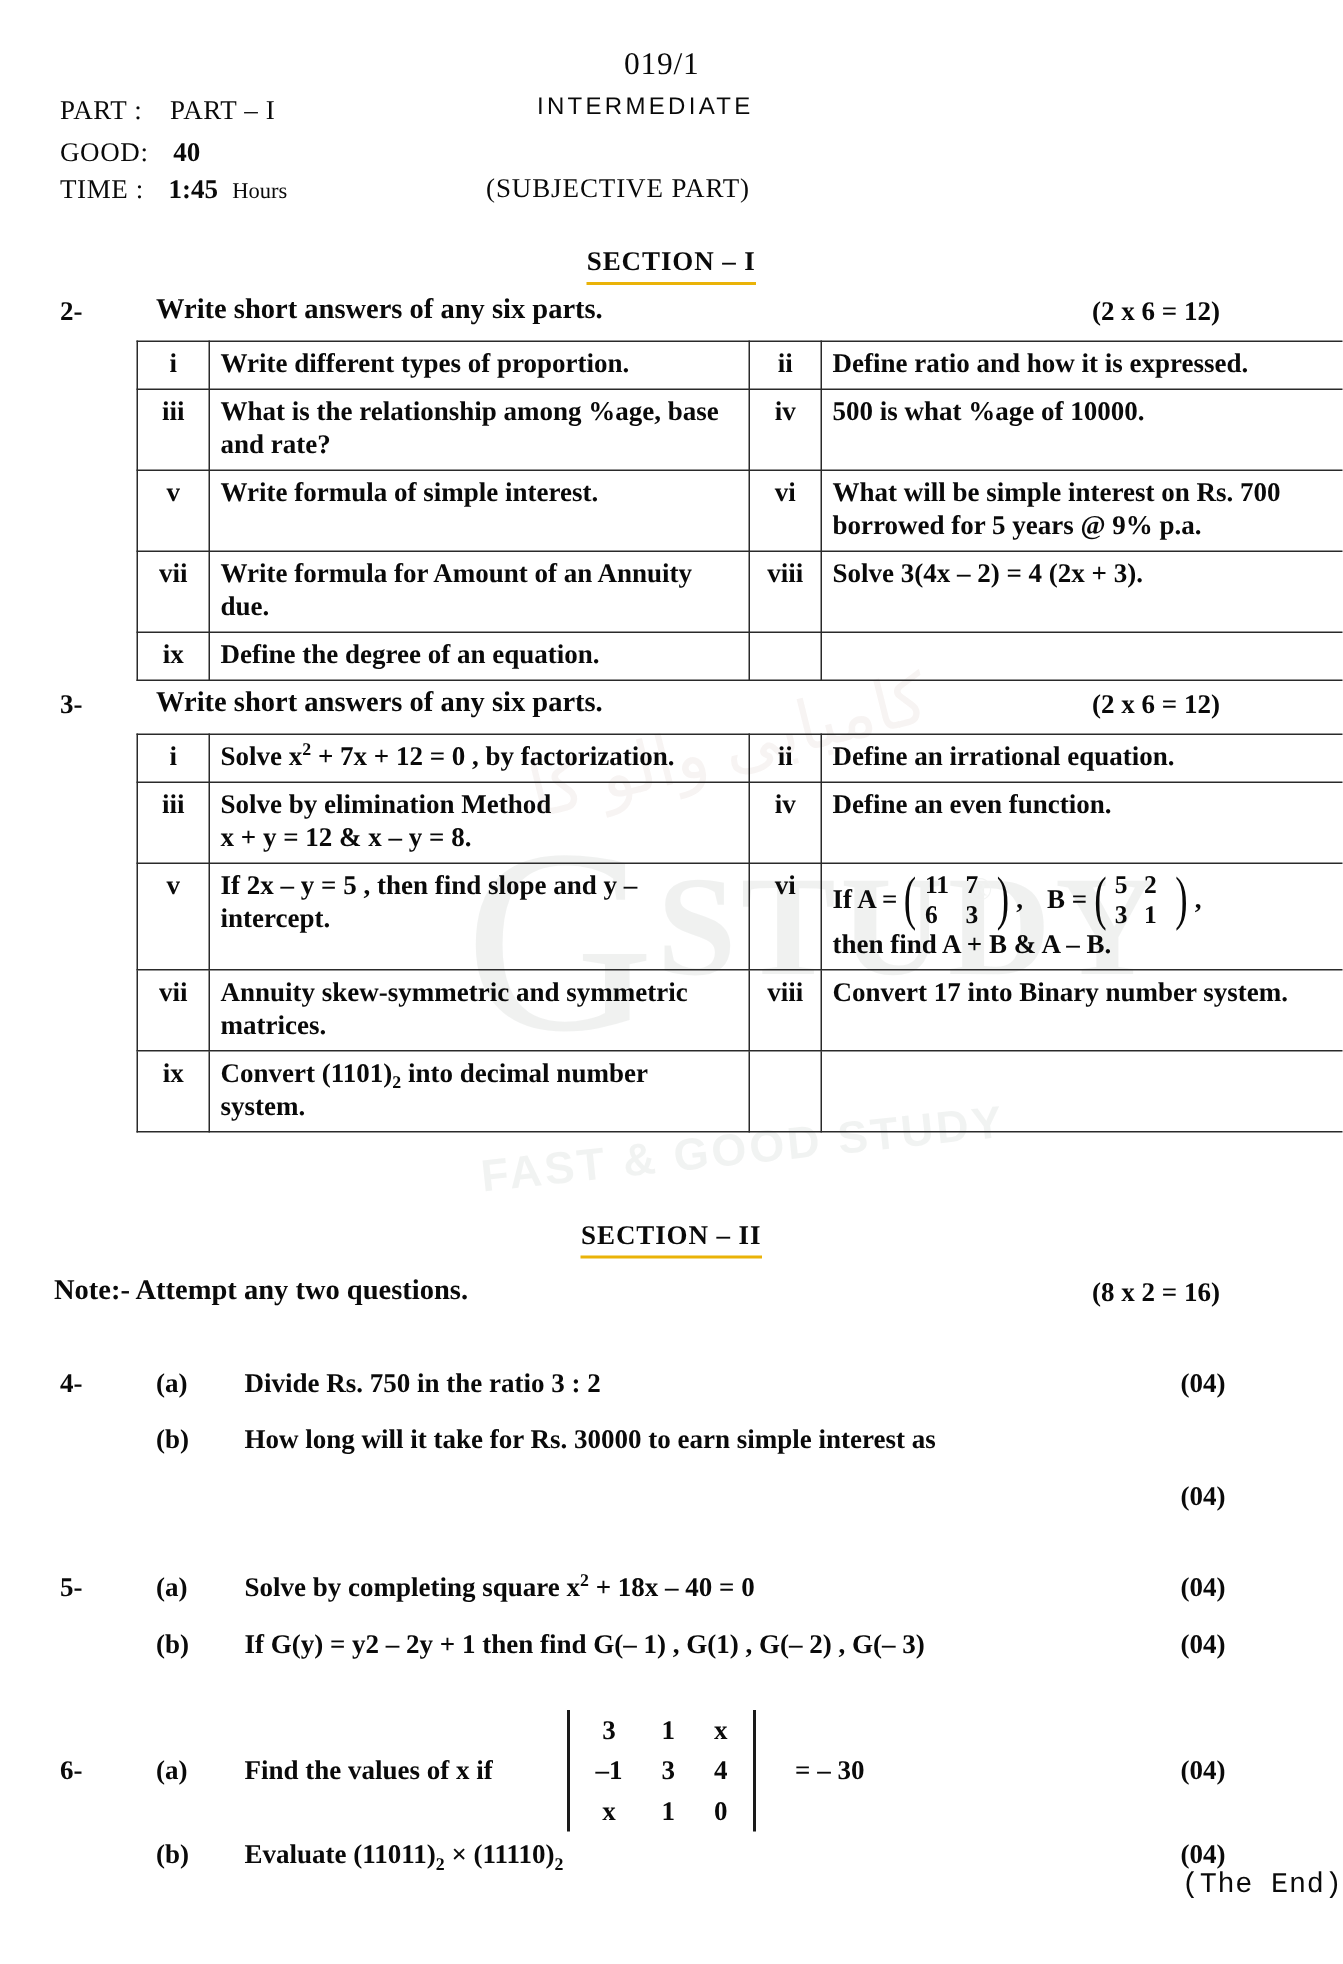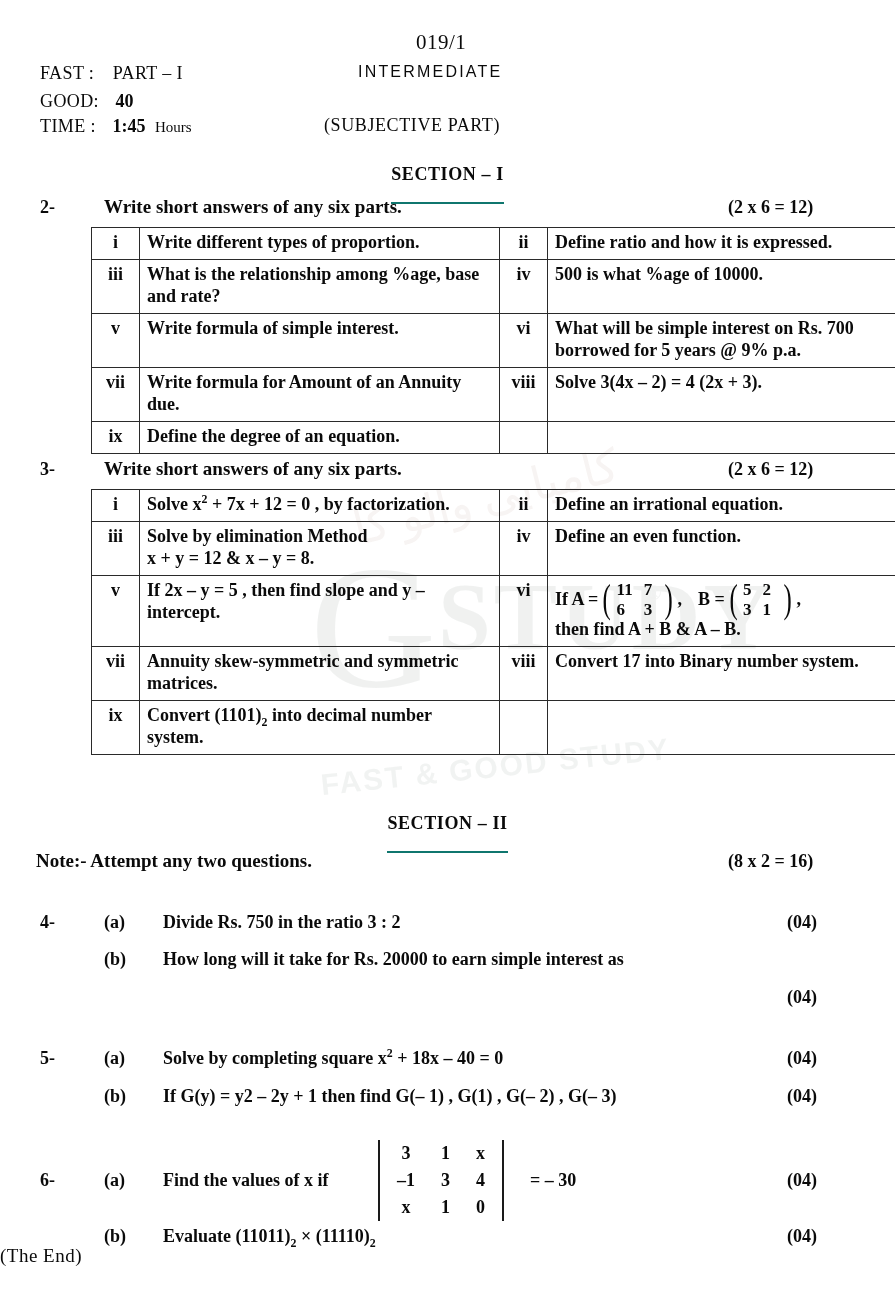--- a/index.html
+++ b/index.html
@@ -135,22 +135,22 @@
   
   .section-head {
     position: absolute;
     width: 100%;
     text-align: center;
     font-size: 18px;
     font-weight: bold;
     letter-spacing: 0.6px;
   }
   .section-head span {
-    border-bottom: 2px solid #0f766e;
-    padding-bottom: 18px;
+    border-bottom: 2px solid #eab308;
+    padding-bottom: 4px;
   }
   .sec1 { top: 164px; }
   .sec2 { top: 813px; }
   .q-num {
     position: absolute;
     font-size: 18px;
     font-weight: bold;
   }
   .q-text {
     position: absolute;
@@ -259,45 +259,46 @@
     text-align: center;
     padding: 0 13px;
     line-height: 1.5;
     border: none;
   }
   .det-eq { margin-left: 26px; font-size: 18px; font-weight: bold; }
 
   .the-end {
     position: absolute;
     width: 100%;
-    text-align: left;
+    text-align: right;
     top: 1245px;
     font-size: 19px;
     letter-spacing: 0.5px;
+    font-family: Liberation Mono, monospace;
   }
 </style>
 </head>
 <body>
 
 <div class="page">
 
   <div class="watermark">
     <div class="wm-g">G</div>
     <div class="wm-study">STUDY</div>
     <div class="wm-reg">®</div>
     <div class="wm-tag">FAST &amp; GOOD STUDY</div>
     <div class="wm-urdu">کامیابی والو کا</div>
   </div>
 
   <div class="content">
 
     <div class="hdr-code">019/1</div>
 
     <div class="hdr-row r-paper">
-      <span class="hdr-lbl">FAST  :</span>
+      <span class="hdr-lbl">PART  :</span>
       <span class="hdr-lbl" style="margin-left:14px">PART – I</span>
     </div>
 
     <div class="hdr-row r-marks">
       <span class="hdr-lbl">GOOD:</span>
       <span class="hdr-val" style="margin-left:12px">40</span>
     </div>
 
     <div class="hdr-row r-time">
       <span class="hdr-lbl">TIME    :</span>
@@ -444,21 +445,21 @@
 
     <div class="q-text note-txt">Note:- Attempt any two questions.</div>
     <div class="q-marks note-mk">(8 x 2 = 16)</div>
 
     <div class="s2num" style="left:40px; top:912px">4-</div>
     <div class="s2part" style="left:104px; top:912px">(a)</div>
     <div class="s2txt" style="left:163px; top:912px">Divide Rs. 750 in the ratio  3 : 2</div>
     <div class="s2mk" style="top:912px">(04)</div>
 
     <div class="s2part" style="left:104px; top:949px">(b)</div>
-    <div class="s2txt" style="left:163px; top:949px">How long will it take for Rs. 20000 to earn simple interest as</div>
+    <div class="s2txt" style="left:163px; top:949px">How long will it take for Rs. 30000 to earn simple interest as</div>
     <div class="s2mk" style="top:987px">(04)</div>
 
     <div class="s2num" style="left:40px; top:1048px">5-</div>
     <div class="s2part" style="left:104px; top:1048px">(a)</div>
     <div class="s2txt" style="left:163px; top:1048px"><span>Solve by completing square   x</span><sup>2</sup><span> + 18x – 40 = 0</span></div>
     <div class="s2mk" style="top:1048px">(04)</div>
 
     <div class="s2part" style="left:104px; top:1086px">(b)</div>
     <div class="s2txt" style="left:163px; top:1086px">If G(y) = y2 – 2y + 1  then find G(– 1) , G(1) , G(– 2) , G(– 3)</div>
     <div class="s2mk" style="top:1086px">(04)</div>

